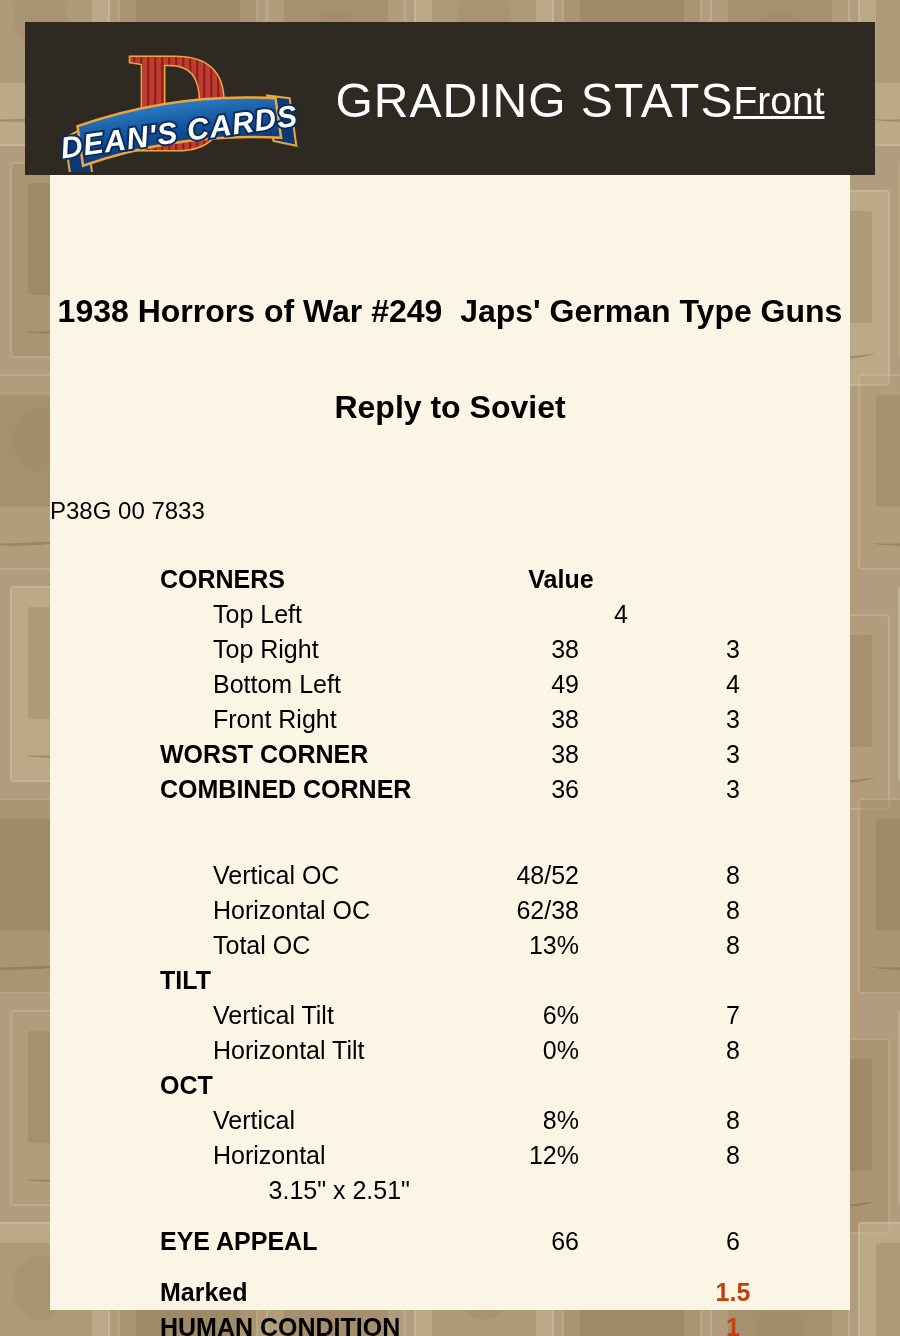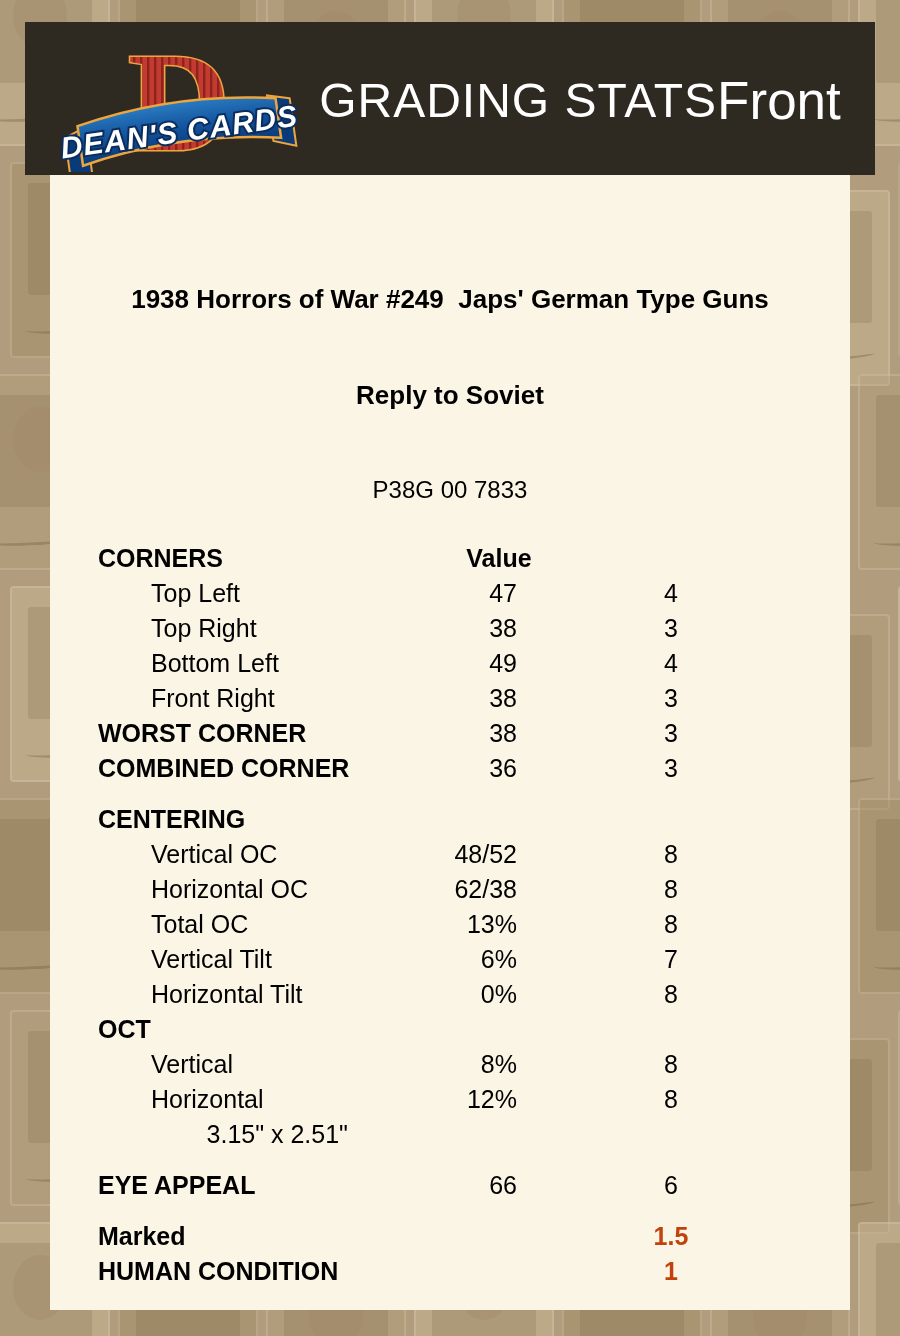--- a/index.html
+++ b/index.html
@@ -28,38 +28,38 @@
     position:absolute; left:25px; top:22px; width:850px; height:153px;
     background:#2f2a21; z-index:2;
   }
   .logo { position:absolute; left:28px; top:4px; width:252px; height:146px; }
   .header-titles {
     position:absolute; left:260px; right:0; top:0; height:100%;
     display:flex; flex-direction:row; align-items:center; justify-content:center;
     color:#ffffff; padding-top:2px;
   }
   .header-title  { font-size:48px; line-height:58px; letter-spacing:1px; }
-  .header-subtitle { font-size:53px; line-height:48px; }
+  .header-subtitle { font-size:39px; line-height:48px;text-decoration:underline; }
 
   
   .panel {
     position:absolute; left:50px; top:175px; width:800px; height:1135px;
     background:#fbf5e6; z-index:1; color:#000;
   }
   .card-title {
-    padding-top:44px; text-align:center;
-    font-size:26px; font-weight:bold; line-height:32px; white-space:pre-wrap;
-  }
-  .serial { margin-top:0; text-align:center; font-size:24px; line-height:30px; }
+    padding-top:56px; text-align:center;
+    font-size:32px; font-weight:bold; line-height:32px; white-space:pre-wrap;
+  }
+  .serial { margin-top:9px; text-align:left; font-size:24px; line-height:30px; }
 
   
   .gtable { margin-top:36px; font-size:25px; }
   .trow {
     display:grid; grid-template-columns:250px 169px 84px 140px;
-    padding-left:48px; line-height:35px; height:35px;
+    padding-left:110px; line-height:35px; height:35px;
   }
   .trow.thead { grid-template-columns:364px 74px 65px 140px; font-weight:bold; }
   .trow.gap { margin-top:16px; }
   .cl { white-space:nowrap; }
   .cl.bold { font-weight:bold; }
   .cl.indent { padding-left:53px; }
   .cv { display:flex; justify-content:flex-end; white-space:nowrap; }
   .thead .cv { justify-content:center; }
   .cm { text-align:center; white-space:nowrap; }
   .cm.red { color:#c2410c; font-weight:bold; }
@@ -330,21 +330,20 @@
 
   <div class="gtable">
     <div class="trow thead">
       <span class="cl">CORNERS</span>
       <span class="cv">Value</span>
       <span></span>
     </div>
     <div id="rows">
         <div class="trow">
           <span class="cl indent">Top Left</span>
-          <span class="cv">47</span>
           <span></span>
           <span class="cm">4</span>
         </div>
         <div class="trow">
           <span class="cl indent">Top Right</span>
           <span class="cv">38</span>
           <span></span>
           <span class="cm">3</span>
         </div>
         <div class="trow">
@@ -365,21 +364,20 @@
           <span></span>
           <span class="cm">3</span>
         </div>
         <div class="trow">
           <span class="cl bold">COMBINED CORNER</span>
           <span class="cv">36</span>
           <span></span>
           <span class="cm">3</span>
         </div>
         <div class="trow gap">
-          <span class="cl bold">CENTERING</span>
           <span class="cv"></span>
           <span></span>
           <span class="cm"></span>
         </div>
         <div class="trow">
           <span class="cl indent">Vertical OC</span>
           <span class="cv">48/52</span>
           <span></span>
           <span class="cm">8</span>
         </div>
@@ -387,20 +385,26 @@
           <span class="cl indent">Horizontal OC</span>
           <span class="cv">62/38</span>
           <span></span>
           <span class="cm">8</span>
         </div>
         <div class="trow">
           <span class="cl indent">Total OC</span>
           <span class="cv">13%</span>
           <span></span>
           <span class="cm">8</span>
+        </div>
+        <div class="trow">
+          <span class="cl bold">TILT</span>
+          <span class="cv"></span>
+          <span></span>
+          <span class="cm"></span>
         </div>
         <div class="trow">
           <span class="cl indent">Vertical Tilt</span>
           <span class="cv">6%</span>
           <span></span>
           <span class="cm">7</span>
         </div>
         <div class="trow">
           <span class="cl indent">Horizontal Tilt</span>
           <span class="cv">0%</span>

